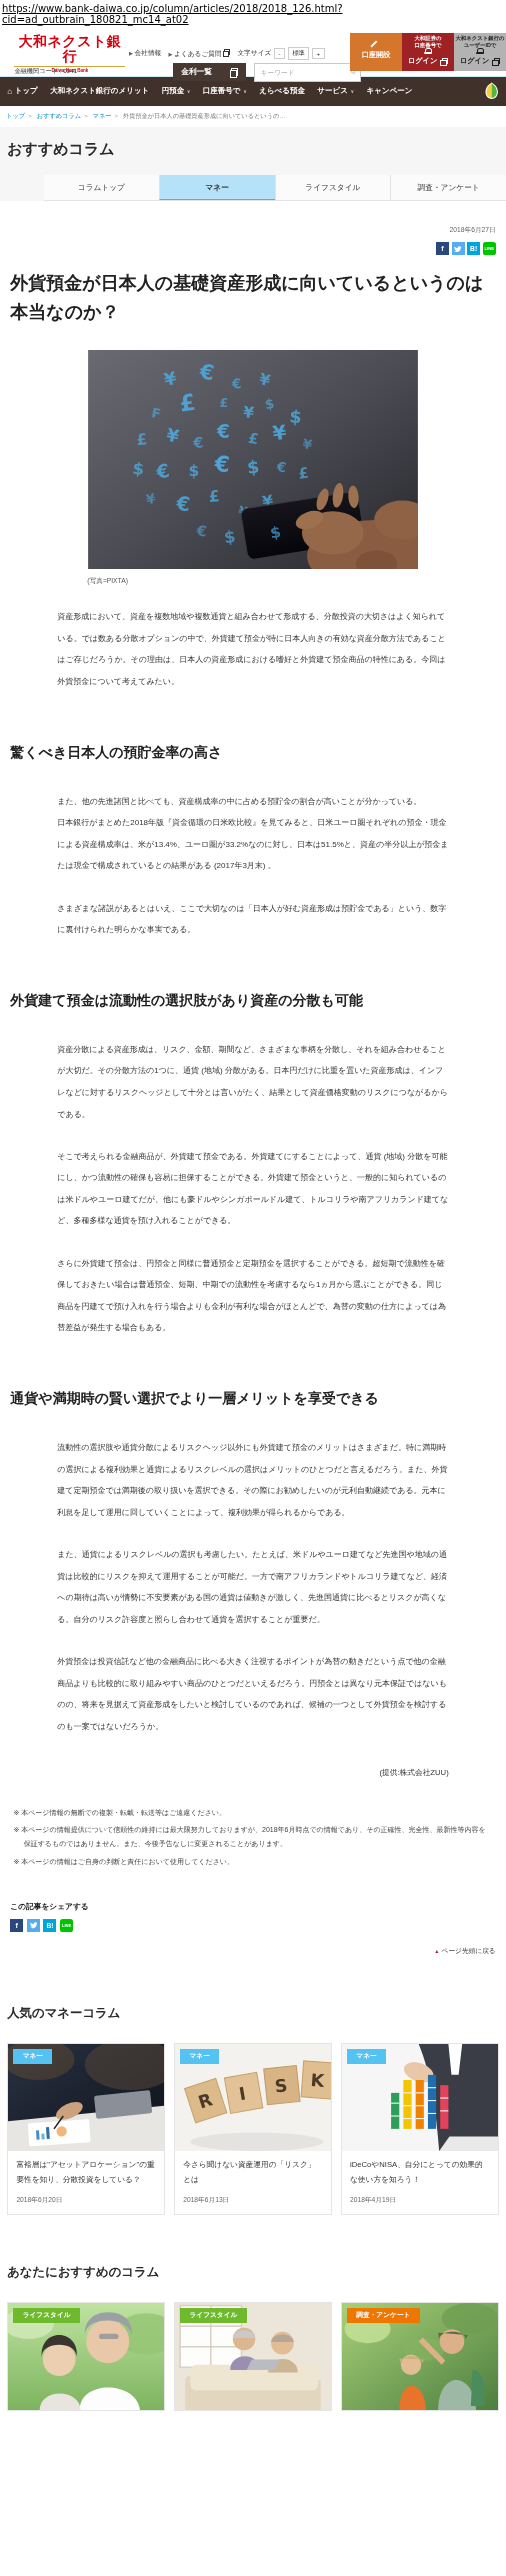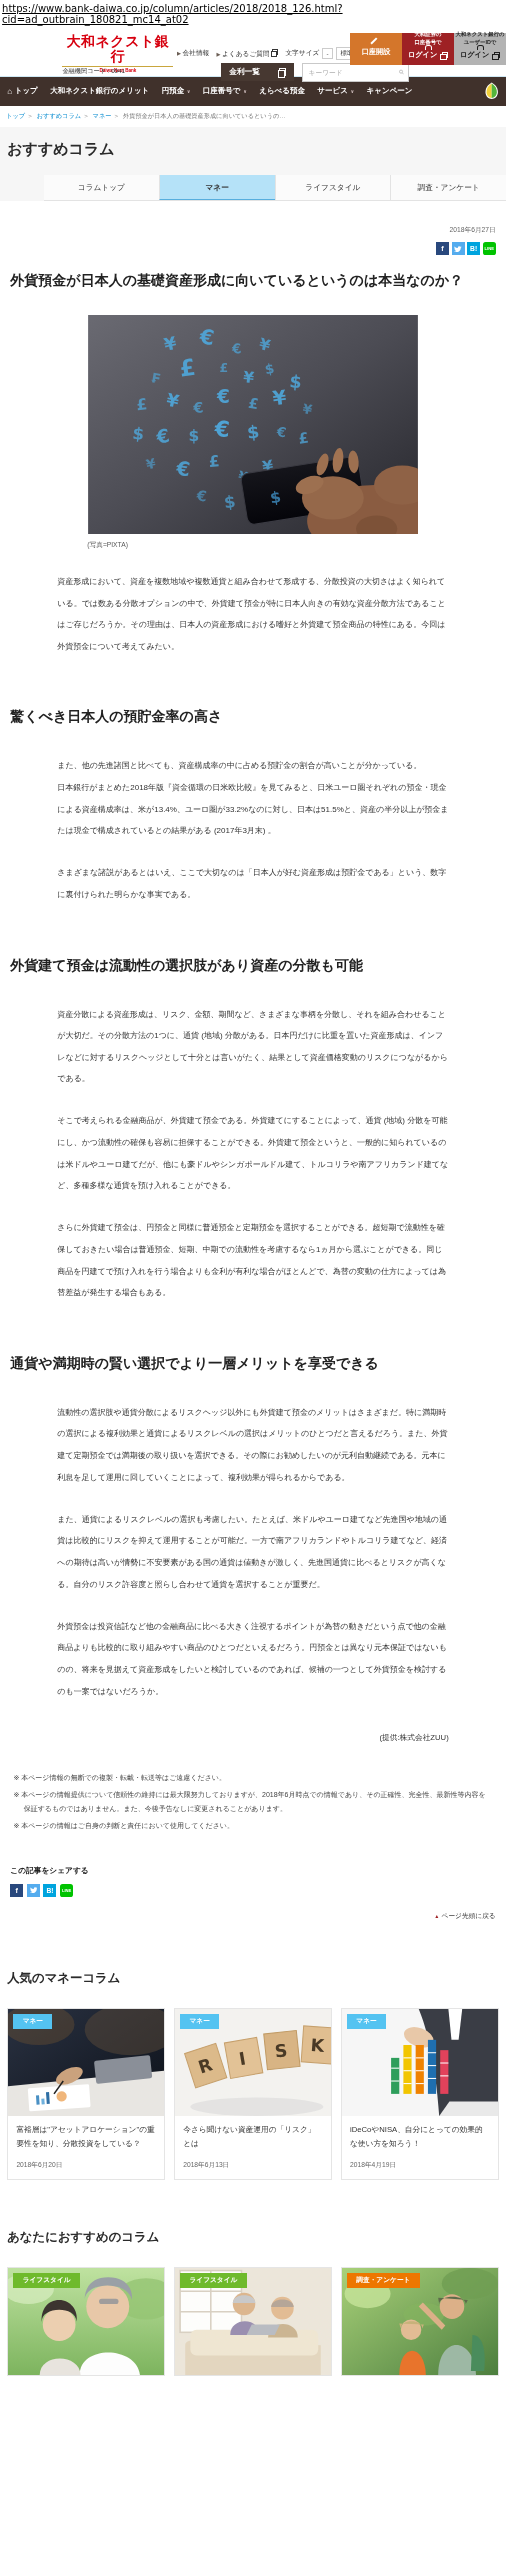--- a/index.html
+++ b/index.html
@@ -3,39 +3,39 @@
 <meta charset="utf-8">
 <style>
   html,body{margin:0;padding:0;background:#fff;}
   body{width:506px;font-family:"Liberation Sans","DejaVu Sans",sans-serif;color:#333;}
   .ellip{white-space:nowrap;overflow:hidden;text-overflow:ellipsis;}
 
   
   .urlbar{font-size:10px;color:#000;padding:2.6px 2.1px 1px 2.1px;font-family:"DejaVu Sans",sans-serif;text-decoration:underline;}
 
   
-  .header{position:relative;height:50px;background:#fff;margin-left:48px;}
+  .header{position:relative;height:50px;background:#fff;}
   .logo-wrap{position:absolute;left:14.4px;top:8.2px;width:111px;}
   .logo-jp{color:#d7000f;font-size:14px;font-weight:bold;letter-spacing:0.5px;line-height:1.1;text-align:center;}
   .logo-underline{border-bottom:1.5px solid #c9a63d;margin-top:1px;}
   .logo-en{color:#d7000f;font-size:4.6px;font-weight:bold;text-align:center;margin-top:1px;}
   .bank-code{position:absolute;left:14.4px;top:41px;font-size:6.2px;color:#333;}
   .hdr-links{position:absolute;left:129px;top:21.6px;font-size:6.7px;color:#333;display:flex;align-items:center;gap:7.2px;white-space:nowrap;}
   .hdr-links a{color:#333;text-decoration:none;}
   .tri{color:#6b5e55;font-size:5.2px;margin-right:1.5px;}
   .fontsize-box{display:flex;align-items:center;gap:2.6px;}
   .fs-btn{border:0.5px solid #ccc;background:#fff;font-size:6.2px;padding:1px 3.6px;color:#333;}
   .hdr-row2{position:absolute;left:173px;top:37px;display:flex;gap:7.2px;align-items:center;}
   .rate-btn{background:#473831;color:#fff;font-size:7.7px;font-weight:bold;border:none;padding:4.1px 8.2px;display:flex;align-items:center;gap:19px;}
   .doc-ico{display:inline-block;width:5.2px;height:6.2px;border:0.8px solid #fff;position:relative;background:transparent;}
   .doc-ico:before{content:"";position:absolute;left:-2.1px;top:1px;width:5.2px;height:6.2px;border:0.8px solid #fff;background:#473831;}
   .search-box{display:flex;align-items:center;border:0.5px solid #c9c9c9;background:#fff;width:97px;height:17.5px;padding:0 4.1px;}
   .search-box input{border:none;outline:none;flex:1;font-size:6.7px;color:#333;background:transparent;font-family:inherit;}
   .search-box input::placeholder{color:#aaa;}
-  .hdr-btns{position:absolute;right:0;top:7.2px;display:flex;height:32px;}
+  .hdr-btns{position:absolute;right:0;top:7.2px;display:flex;height:38px;}
   .hbtn{width:52px;display:flex;flex-direction:column;align-items:center;justify-content:flex-end;padding-bottom:4.6px;box-sizing:border-box;cursor:pointer;}
   .hbtn-orange{background:#d4762b;color:#fff;}
   .hbtn-red{background:#9e2124;color:#fff;}
   .hbtn-gray{background:#b3b3b3;color:#1d1d1d;}
   .hbtn .small2{font-size:5.4px;line-height:1.35;text-align:center;font-weight:bold;margin-top:2.1px;}
   .hbtn .blabel{font-size:7.2px;font-weight:bold;margin-top:2.1px;display:flex;align-items:center;gap:2.1px;}
   .lock{display:inline-block;width:7.2px;height:5.7px;border-radius:1px;position:relative;margin-top:2.1px;}
   .lock:before{content:"";position:absolute;left:1px;top:-3.6px;width:4.1px;height:4.1px;border:1.3px solid;border-bottom:none;border-radius:2.6px 2.6px 0 0;}
   .lock-w{background:#fff;} .lock-w:before{border-color:#fff;}
   .lock-d{background:#1d1d1d;} .lock-d:before{border-color:#1d1d1d;}
@@ -63,21 +63,21 @@
   .tab:first-child{border-left:none;}
   .tab.active{background:#b5e2f8;border-bottom:1.5px solid #57aede;padding-bottom:6.2px;font-weight:bold;}
 
   
   .article{padding:0 10.3px;}
   .a-date{ text-align:right;font-size:6.7px;color:#666;margin-top:25px;}
   .share-row{display:flex;justify-content:flex-end;gap:2.6px;margin-top:7.2px;}
   .s-ico{width:13px;height:13px;display:flex;align-items:center;justify-content:center;color:#fff;font-weight:bold;font-size:7.2px;cursor:pointer;}
   .s-fb{background:#29487d;} .s-tw{background:#55acee;} .s-ht{background:#00a4de;font-size:6.7px;}
   .s-ln{background:#00c300;font-size:4.1px;border-radius:2.6px;}
-  .a-title{font-size:14px;font-weight:bold;color:#222;line-height:1.6;margin:13.4px 0 24px 0;}
+  .a-title{font-size:18px;font-weight:bold;color:#222;line-height:1.6;margin:13.4px 0 24px 0;}
   figure{margin:0;text-align:center;}
   .caption{font-size:6.7px;color:#555;margin:5.2px 0 0 77px;text-align:left;}
   .para{font-size:8px;line-height:2.7;margin:20.6px 47px;white-space:pre-line;}
   .h2sec{font-size:14px;font-weight:bold;color:#222;margin:49px 0 28px 0;line-height:1.5;}
   .provider{text-align:right;font-size:7.7px;color:#333;margin:31px 47px 28px 0;}
   .notes{margin:0 3.1px;}
   .note{font-size:7px;color:#444;line-height:2.0;margin:3.1px 0;padding-left:10.3px;text-indent:-10.3px;}
   .share-sec{margin-top:33px;}
   .share-head{font-size:7.7px;font-weight:bold;color:#222;}
   .share-row2{display:flex;gap:3.6px;margin-top:7.2px;}

